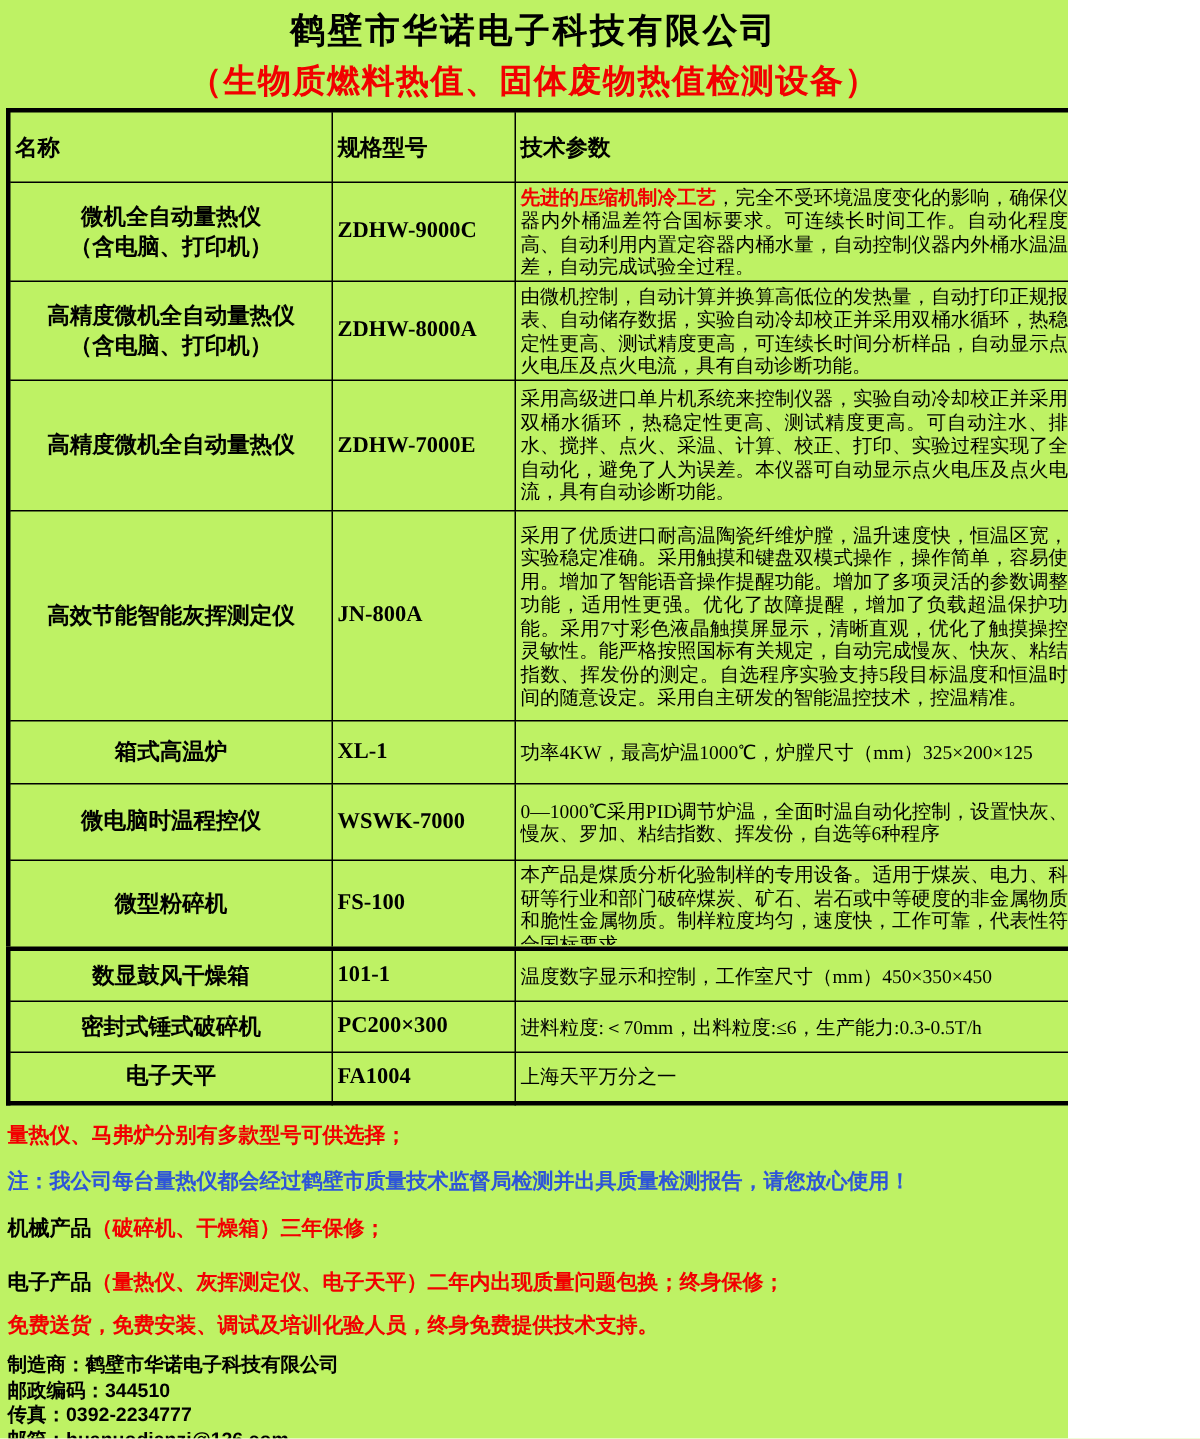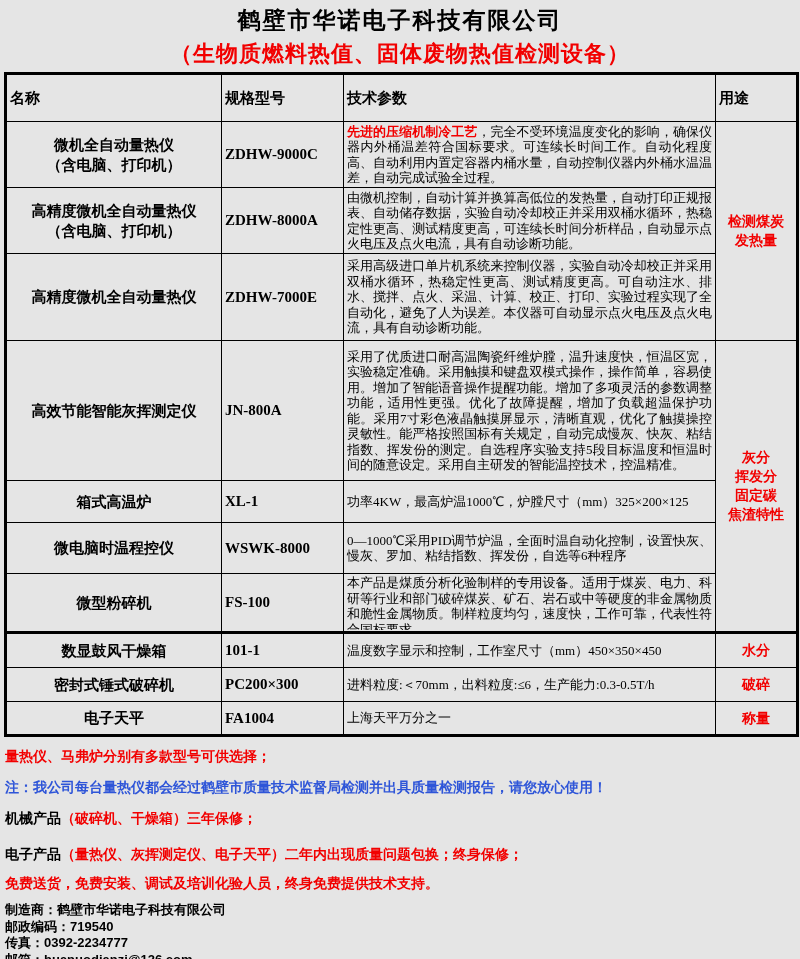--- a/index.html
+++ b/index.html
@@ -1,17 +1,17 @@
 <!DOCTYPE html>
 <html><head>
 <meta charset="utf-8">
 <style>
   html,body { margin:0; padding:0; background:#ffffff; }
   .page {
-    width:800px; height:959px; background:#e5e5e5; overflow:hidden;
+    width:712px; height:959px; background:#bef264; overflow:hidden;
     font-family:"Liberation Sans", sans-serif; color:#000;
   }
   .title {
     text-align:center; font-family:"Liberation Serif", serif;
     font-size:23px; font-weight:bold; letter-spacing:2px;
     padding-top:8px; line-height:26px;
   }
   .subtitle {
     text-align:center; font-size:22px; font-weight:bold;
     color:#f20000; margin-top:9px; line-height:22px; letter-spacing:1px;
@@ -136,21 +136,21 @@
         <td class="name">
           <div>箱式高温炉</div>
         </td>
         <td class="model">XL-1</td>
         <td class="params">功率4KW，最高炉温1000℃，炉膛尺寸（mm）325×200×125</td>
       </tr>
       <tr class="h-r6">
         <td class="name">
           <div>微电脑时温程控仪</div>
         </td>
-        <td class="model">WSWK-8000</td>
+        <td class="model">WSWK-7000</td>
         <td class="params">0—1000℃采用PID调节炉温，全面时温自动化控制，设置快灰、慢灰、罗加、粘结指数、挥发份，自选等6种程序</td>
       </tr>
       <tr class="h-r7">
         <td class="name">
           <div>微型粉碎机</div>
         </td>
         <td class="model">FS-100</td>
         <td class="params vtop">
           <div class="clip">本产品是煤质分析化验制样的专用设备。适用于煤炭、电力、科研等行业和部门破碎煤炭、矿石、岩石或中等硬度的非金属物质和脆性金属物质。制样粒度均匀，速度快，工作可靠，代表性符合国标要求。</div>
         </td>
@@ -185,18 +185,18 @@
   <div class="notes">
     <p class="note note-red">量热仪、马弗炉分别有多款型号可供选择；</p>
     <p class="note note-blue">注：我公司每台量热仪都会经过鹤壁市质量技术监督局检测并出具质量检测报告，请您放心使用！</p>
     <p class="note note-mixed note-m2"><span>机械产品</span><span class="seg-red">（破碎机、干燥箱）三年保修；</span></p>
     <p class="note note-mixed"><span>电子产品</span><span class="seg-red">（量热仪、灰挥测定仪、电子天平）二年内出现质量问题包换；终身保修；</span></p>
     <p class="note note-service">免费送货，免费安装、调试及培训化验人员，终身免费提供技术支持。</p>
   </div>
 
   <div class="contact">
     <div>制造商：鹤壁市华诺电子科技有限公司</div>
-    <div>邮政编码：719540</div>
+    <div>邮政编码：344510</div>
     <div>传真：0392-2234777</div>
     <div>邮箱：huanuodianzi@126.com</div>
   </div>
 
 </div>
 
 </body></html>

